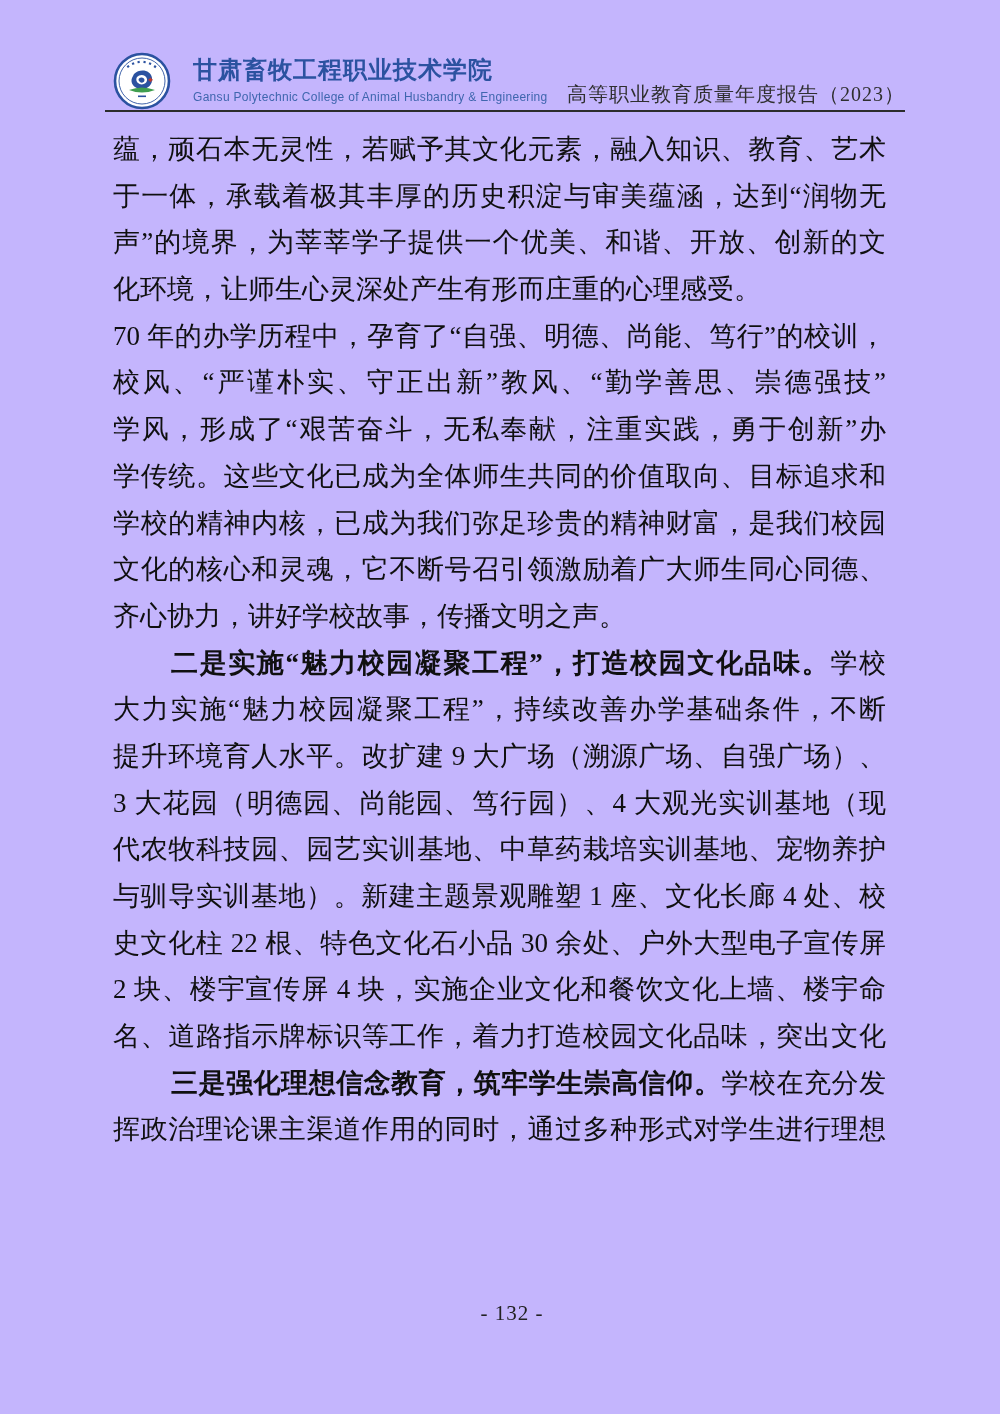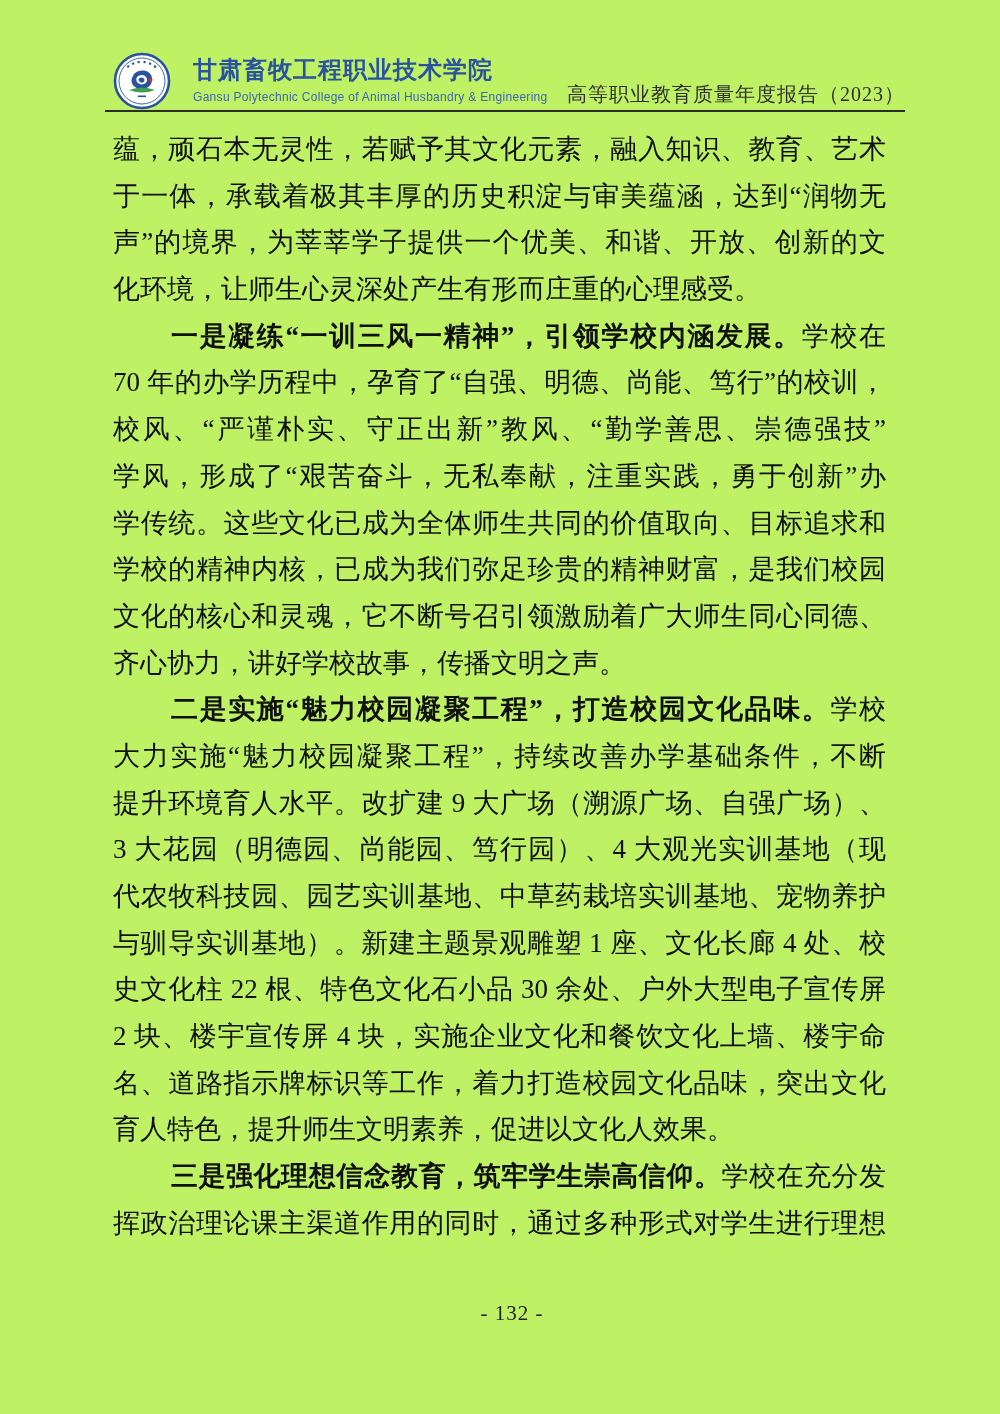--- a/index.html
+++ b/index.html
@@ -4,21 +4,21 @@
 <style>
   html, body {
     margin: 0;
     padding: 0;
     background: #ffffff;
   }
   .page {
     position: relative;
     width: 1000px;
     height: 1414px;
-    background: #bef264;
+    background: #c4b5fd;
     overflow: hidden;
     font-family: "Liberation Serif", "DejaVu Serif", serif;
   }
   
   .header {
     position: absolute;
     top: 50px;
     left: 105px;
     right: 95px;
     height: 60px;
@@ -145,39 +145,37 @@
   </div>
   <div class="rule"></div>
 
   <div class="doc-body">
 
     <div class="line">蕴，顽石本无灵性，若赋予其文化元素，融入知识、教育、艺术</div>
     <div class="line">于一体，承载着极其丰厚的历史积淀与审美蕴涵，达到“润物无</div>
     <div class="line">声”的境界，为莘莘学子提供一个优美、和谐、开放、创新的文</div>
     <div class="line last">化环境，让师生心灵深处产生有形而庄重的心理感受。</div>
 
-    <div class="line ind"><b>一是凝练“一训三风一精神”，引领学校内涵发展。</b><span>学校在</span></div>
     <div class="line">70 年的办学历程中，孕育了“自强、明德、尚能、笃行”的校训，</div>
     <div class="line">校风、“严谨朴实、守正出新”教风、“勤学善思、崇德强技”</div>
     <div class="line">学风，形成了“艰苦奋斗，无私奉献，注重实践，勇于创新”办</div>
     <div class="line">学传统。这些文化已成为全体师生共同的价值取向、目标追求和</div>
     <div class="line">学校的精神内核，已成为我们弥足珍贵的精神财富，是我们校园</div>
     <div class="line">文化的核心和灵魂，它不断号召引领激励着广大师生同心同德、</div>
     <div class="line last">齐心协力，讲好学校故事，传播文明之声。</div>
 
     <div class="line ind"><b>二是实施“魅力校园凝聚工程”，打造校园文化品味。</b><span>学校</span></div>
     <div class="line">大力实施“魅力校园凝聚工程”，持续改善办学基础条件，不断</div>
     <div class="line">提升环境育人水平。改扩建 9 大广场（溯源广场、自强广场）、</div>
     <div class="line">3 大花园（明德园、尚能园、笃行园）、4 大观光实训基地（现</div>
     <div class="line">代农牧科技园、园艺实训基地、中草药栽培实训基地、宠物养护</div>
     <div class="line">与驯导实训基地）。新建主题景观雕塑 1 座、文化长廊 4 处、校</div>
     <div class="line">史文化柱 22 根、特色文化石小品 30 余处、户外大型电子宣传屏</div>
     <div class="line">2 块、楼宇宣传屏 4 块，实施企业文化和餐饮文化上墙、楼宇命</div>
     <div class="line">名、道路指示牌标识等工作，着力打造校园文化品味，突出文化</div>
-    <div class="line last">育人特色，提升师生文明素养，促进以文化人效果。</div>
 
     <div class="line ind"><b>三是强化理想信念教育，筑牢学生崇高信仰。</b><span>学校在充分发</span></div>
     <div class="line">挥政治理论课主渠道作用的同时，通过多种形式对学生进行理想</div>
 
   </div>
 
   <div class="footer">- 132 -</div>
 
 </div>
 

